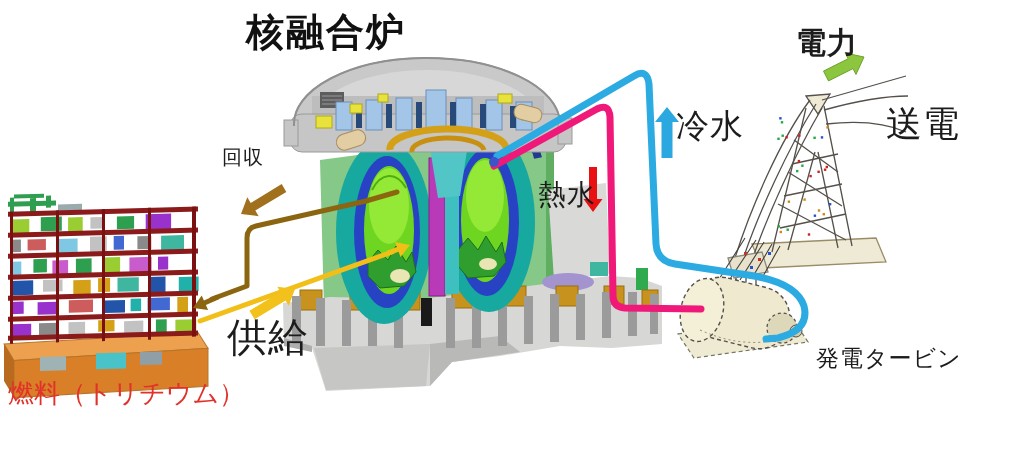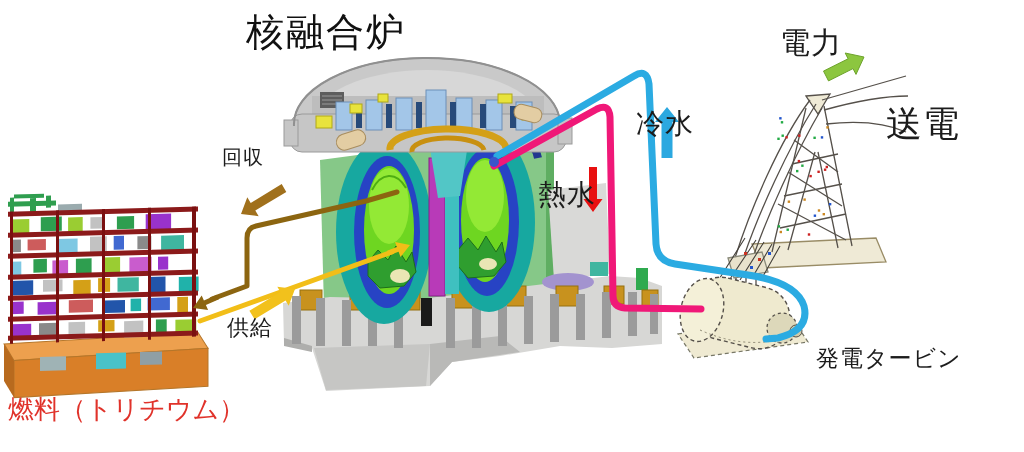--- a/index.html
+++ b/index.html
@@ -1,28 +1,28 @@
 <!DOCTYPE html>
 <html><head>
 <meta charset="utf-8">
 <style>
   html,body{margin:0;padding:0;background:#fff;}
   .stage{position:relative;width:1024px;height:452px;background:#ffffff;overflow:hidden;
          font-family:"Liberation Sans","DejaVu Sans",sans-serif;}
   .stage svg{position:absolute;left:0;top:0;}
   .lbl{position:absolute;white-space:nowrap;color:#1c1c1c;line-height:1.05;letter-spacing:1px;}
-  .lbl-title{left:246px;top:13px;font-size:38px;font-weight:normal;color:#111;letter-spacing:2px;}
+  .lbl-title{left:246px;top:13px;font-size:38px;font-weight:bold;color:#111;letter-spacing:2px;}
   .lbl-recovery{left:222px;top:147px;font-size:20px;}
-  .lbl-supply{left:227px;top:316px;font-size:22px;}
+  .lbl-supply{left:227px;top:316px;font-size:40px;}
   .lbl-hot{left:538px;top:180px;font-size:28px;}
-  .lbl-cold{left:636px;top:109px;font-size:28px;}
-  .lbl-power{left:780px;top:27px;font-size:30px;}
+  .lbl-cold{left:676px;top:109px;font-size:33px;}
+  .lbl-power{left:796px;top:27px;font-size:30px;font-weight:bold;}
   .lbl-trans{left:886px;top:105px;font-size:36px;}
   .lbl-turbine{left:796px;top:346px;font-size:23px;margin-left:20px;}
-  .lbl-fuel{left:8px;top:396px;font-size:26px;color:#e0322a;letter-spacing:0;}
+  .lbl-fuel{left:8px;top:380px;font-size:26px;color:#e0322a;letter-spacing:0;}
 </style>
 </head>
 <body>
 
 <div class="stage">
 
 <svg width="1024" height="452" viewBox="0 0 1024 452">
 
   <g transform="skewY(-1.6)" transform-origin="0 300">
 

